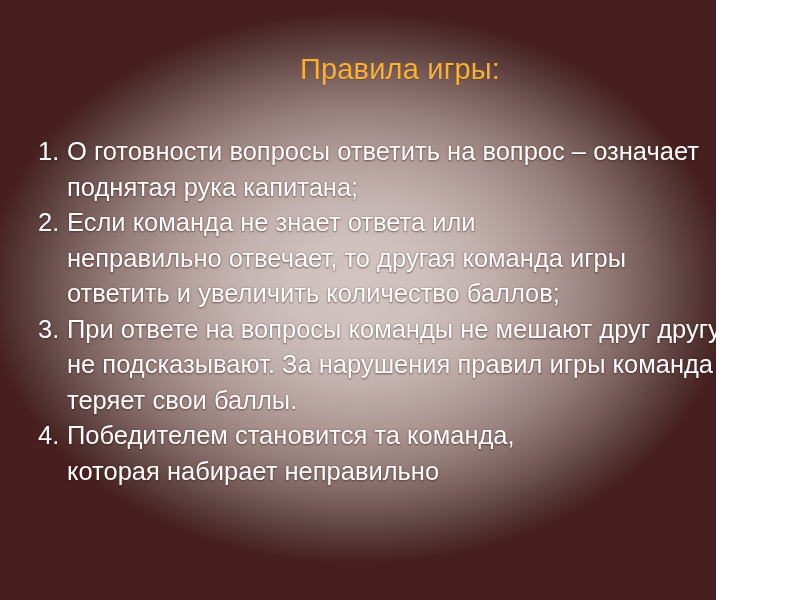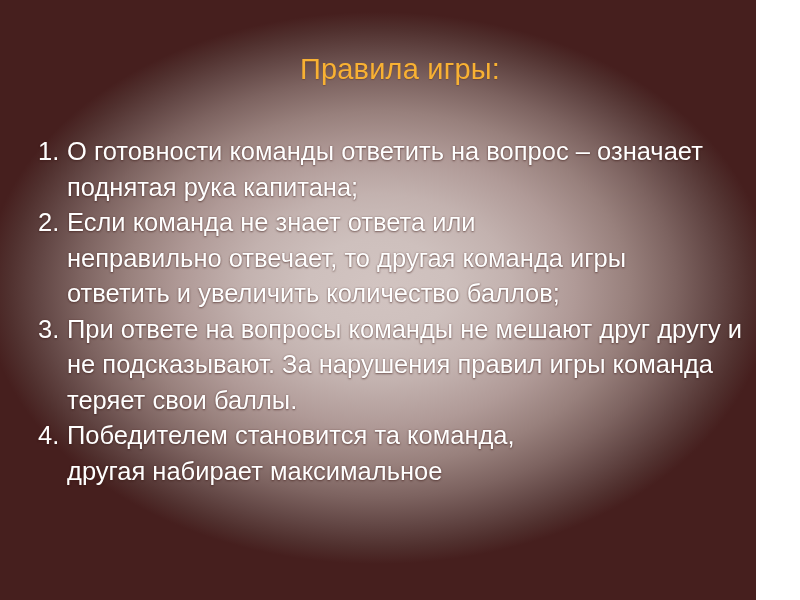--- a/index.html
+++ b/index.html
@@ -22,21 +22,20 @@
       radial-gradient(ellipse 52% 46% at 50% 48%,
         #d2c4c1 0%,
         #cec0bd 18%,
         #c3b2af 34%,
         #b09a97 50%,
         #98807c 64%,
         #7d6360 76%,
         #634745 86%,
         #50302e 94%,
         #461f1e 100%);
-    padding-left: 40px;
   }
   #slide-title {
     position: absolute;
     left: 0;
     top: 52px;
     width: 800px;
     text-align: center;
     color: #f8b133;
     font-size: 29px;
     line-height: 34px;
@@ -81,33 +80,33 @@
 <body>
 
 <div id="slide">
 
   <div id="slide-title">Правила игры:</div>
 
   <ul id="rules-list">
 
     <li class="rule-item" id="rule-1">
       <span class="rule-num">1.</span>
-      <span class="rule-text">О готовности команды ответить на вопрос – означает поднятая рука капитана;</span>
+      <span class="rule-text">О готовности вопросы ответить на вопрос – означает поднятая рука капитана;</span>
     </li>
 
     <li class="rule-item" id="rule-2">
       <span class="rule-num">2.</span>
       <span class="rule-text">Если команда не знает ответа или неправильно отвечает, то другая команда игры ответить и увеличить количество баллов;</span>
     </li>
 
     <li class="rule-item" id="rule-3">
       <span class="rule-num">3.</span>
       <span class="rule-text">При ответе на вопросы команды не мешают друг другу и не подсказывают. За нарушения правил игры команда теряет свои баллы.</span>
     </li>
 
     <li class="rule-item" id="rule-4">
       <span class="rule-num">4.</span>
-      <span class="rule-text">Победителем становится та команда, другая набирает максимальное</span>
+      <span class="rule-text">Победителем становится та команда, которая набирает неправильно</span>
     </li>
 
   </ul>
 
 </div>
 
 </body></html>

